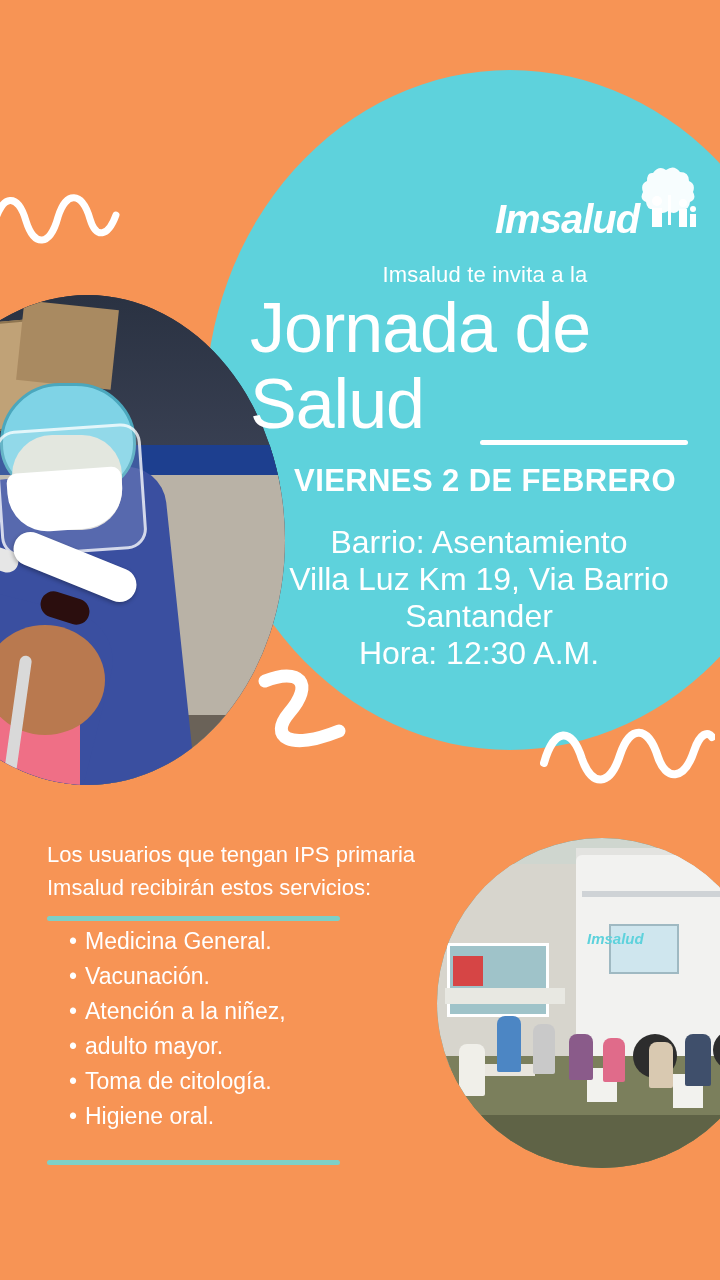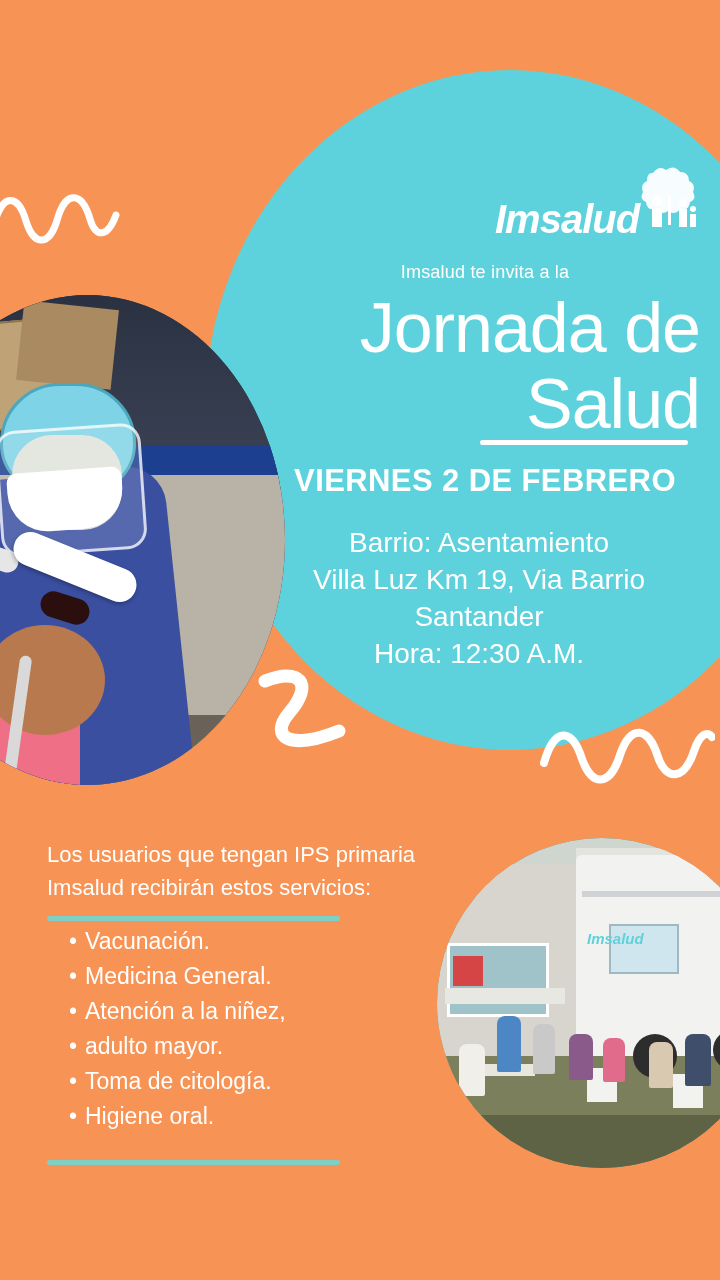--- a/index.html
+++ b/index.html
@@ -62,39 +62,39 @@
   .logo-text{
     position:absolute;left:0;top:32px;
     font-size:40px;font-weight:bold;color:#ffffff;letter-spacing:-1px;
     font-style:italic;
   }
   .logo-tree{position:absolute;left:128px;top:0px;}
 
   
   .invite{
     position:absolute;left:280px;top:262px;width:410px;
-    text-align:center;color:#ffffff;font-size:18px;font-weight:300;
+    text-align:center;color:#ffffff;font-size:22px;font-weight:300;
     letter-spacing:.2px;
   }
   .title{
     position:absolute;left:250px;top:290px;width:450px;
-    text-align:right;color:#ffffff;
+    text-align:left;color:#ffffff;
     font-size:70px;line-height:76px;font-weight:400;
     letter-spacing:-1px;
   }
   .rule-white{
     position:absolute;left:480px;top:440px;width:208px;height:5px;background:#ffffff;border-radius:3px;
   }
   .date{
     position:absolute;left:280px;top:463px;width:410px;
     text-align:center;color:#ffffff;font-size:31px;font-weight:bold;letter-spacing:.4px;
   }
   .details{
     position:absolute;left:266px;top:524px;width:426px;
-    text-align:center;color:#ffffff;font-size:28px;line-height:37px;font-weight:300;
+    text-align:center;color:#ffffff;font-size:32px;line-height:37px;font-weight:300;
   }
   .details .line{display:block;}
 
   
   .bottom-intro{
     position:absolute;left:47px;top:838px;width:430px;
     color:#ffffff;font-size:22px;line-height:33px;font-weight:400;
   }
   .rule-top{position:absolute;left:47px;top:916px;width:293px;height:5px;background:#7ED0C6;border-radius:3px;}
   .rule-bottom{position:absolute;left:47px;top:1160px;width:293px;height:5px;background:#7ED0C6;border-radius:3px;}
@@ -217,22 +217,22 @@
     <span class="line">Hora: 12:30 A.M.</span>
   </div>
 
   <div class="bottom-intro">
     <span>Los usuarios que tengan IPS primaria</span><br>
     <span>Imsalud recibirán estos servicios:</span>
   </div>
   <div class="rule-top"></div>
 
   <ul class="services">
+    <li>Medicina General.</li>
     <li>Vacunación.</li>
-    <li>Medicina General.</li>
     <li>Atención a la niñez,</li>
     <li style="list-style:none;padding-left:16px;">adulto mayor.</li>
     <li>Toma de citología.</li>
     <li>Higiene oral.</li>
   </ul>
   <div class="rule-bottom"></div>
 
   <div class="photo-right">
     <div class="pr-sky"></div>
     <div class="pr-wall"></div>

